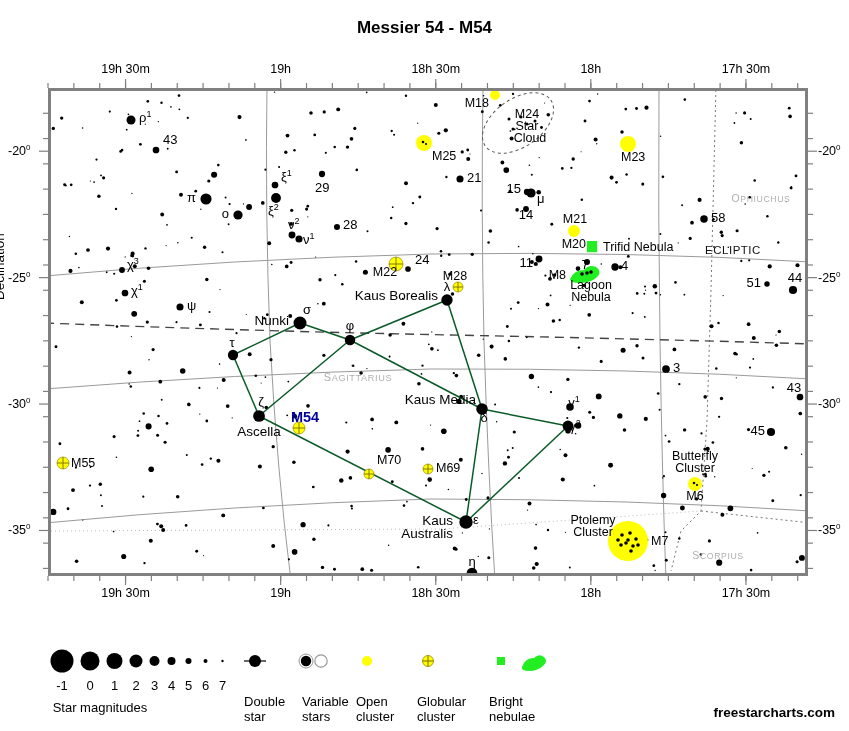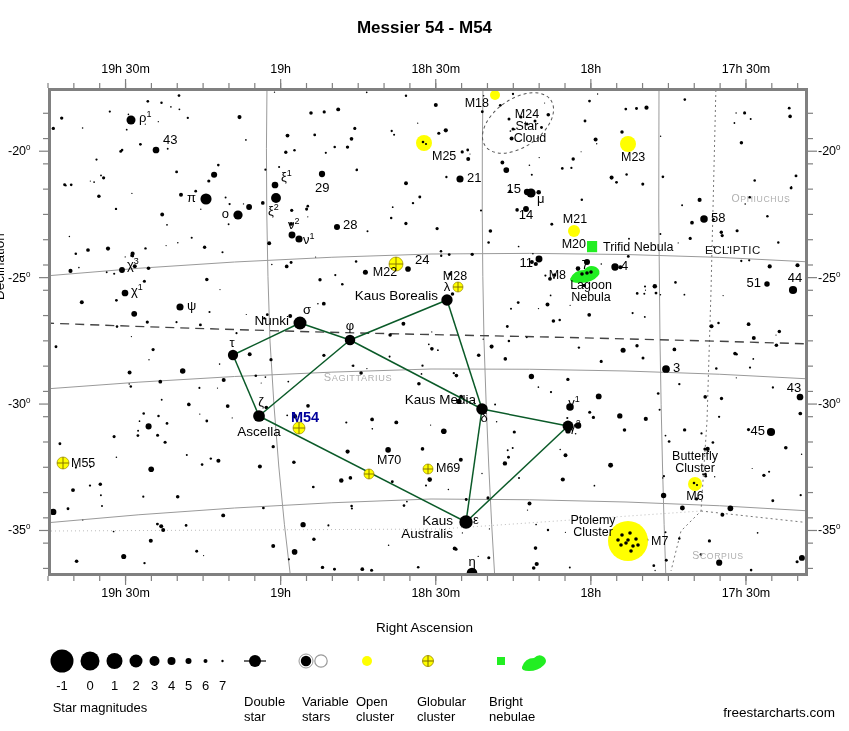--- a/index.html
+++ b/index.html
@@ -6,21 +6,21 @@
   body{width:849px;height:731px;font-family:"Liberation Sans",sans-serif;position:relative;overflow:hidden;}
   #root{position:relative;width:849px;height:731px;}
   #title{position:absolute;left:0;top:18px;width:849px;text-align:center;font-size:17px;font-weight:bold;color:#000;}
   #plotwrap{position:absolute;left:48px;top:88px;width:760px;height:488px;}
   #plot{position:absolute;left:0;top:0;width:760px;height:488px;border:3px solid #808080;box-sizing:border-box;overflow:hidden;background:#fff;}
   #svgmain{position:absolute;left:0;top:0;}
   .axlabel{position:absolute;font-size:12.5px;color:#000;white-space:nowrap;text-align:right;}
   #ra-title{position:absolute;left:0;top:620px;width:849px;text-align:center;font-size:13.5px;color:#000;}
   #dec-title{position:absolute;left:-8px;top:300px;font-size:13.5px;color:#000;transform:rotate(-90deg);transform-origin:left top;white-space:nowrap;}
   #legend{position:absolute;left:0;top:638px;width:849px;height:93px;}
-  #credit{position:absolute;right:14px;top:705px;font-size:13.5px;color:#000;}
+  #credit{position:absolute;right:14px;top:705px;font-size:13.5px;color:#000;font-weight:bold;}
   .tickline{stroke:#808080;stroke-width:1.2;}
 </style>
 </head>
 <body>
 
 <div id="root">
 
   <div id="title">Messier 54 - M54</div>
 
   <div id="xtop">
@@ -45,21 +45,20 @@
       <div class="axlabel" style="top: 396.062px; left: 8px;">-30<sup style="font-size:8px;">0</sup></div>
       <div class="axlabel" style="top: 522.487px; left: 8px;">-35<sup style="font-size:8px;">0</sup></div>
     </div>
   <div id="yright">
       <div class="axlabel" style="top: 143.212px; left: 818px;">-20<sup style="font-size:8px;">0</sup></div>
       <div class="axlabel" style="top: 269.637px; left: 818px;">-25<sup style="font-size:8px;">0</sup></div>
       <div class="axlabel" style="top: 396.062px; left: 818px;">-30<sup style="font-size:8px;">0</sup></div>
       <div class="axlabel" style="top: 522.487px; left: 818px;">-35<sup style="font-size:8px;">0</sup></div>
     </div>
 
-  <div id="ra-title">Right Ascension</div>
   <div id="dec-title">Declination</div>
 
   <div id="plotwrap">
     <div id="plot">
       <svg id="svgmain" width="754" height="482" viewBox="0 0 754 482">
           <g>
             <path d="M -6 185 Q 180 168 380 163 Q 580 160 760 171" fill="none" stroke="#9a9a9a" stroke-width="1"></path>
             <path d="M -6 298 Q 180 283 380 278 Q 580 277 760 288" fill="none" stroke="#9a9a9a" stroke-width="1"></path>
             <path d="M -6 432 Q 180 414 380 408 Q 580 408 760 420" fill="none" stroke="#9a9a9a" stroke-width="1"></path>
             <path d="M -6 540 Q 180 522 380 516 Q 580 516 760 528" fill="none" stroke="#9a9a9a" stroke-width="1"></path>

